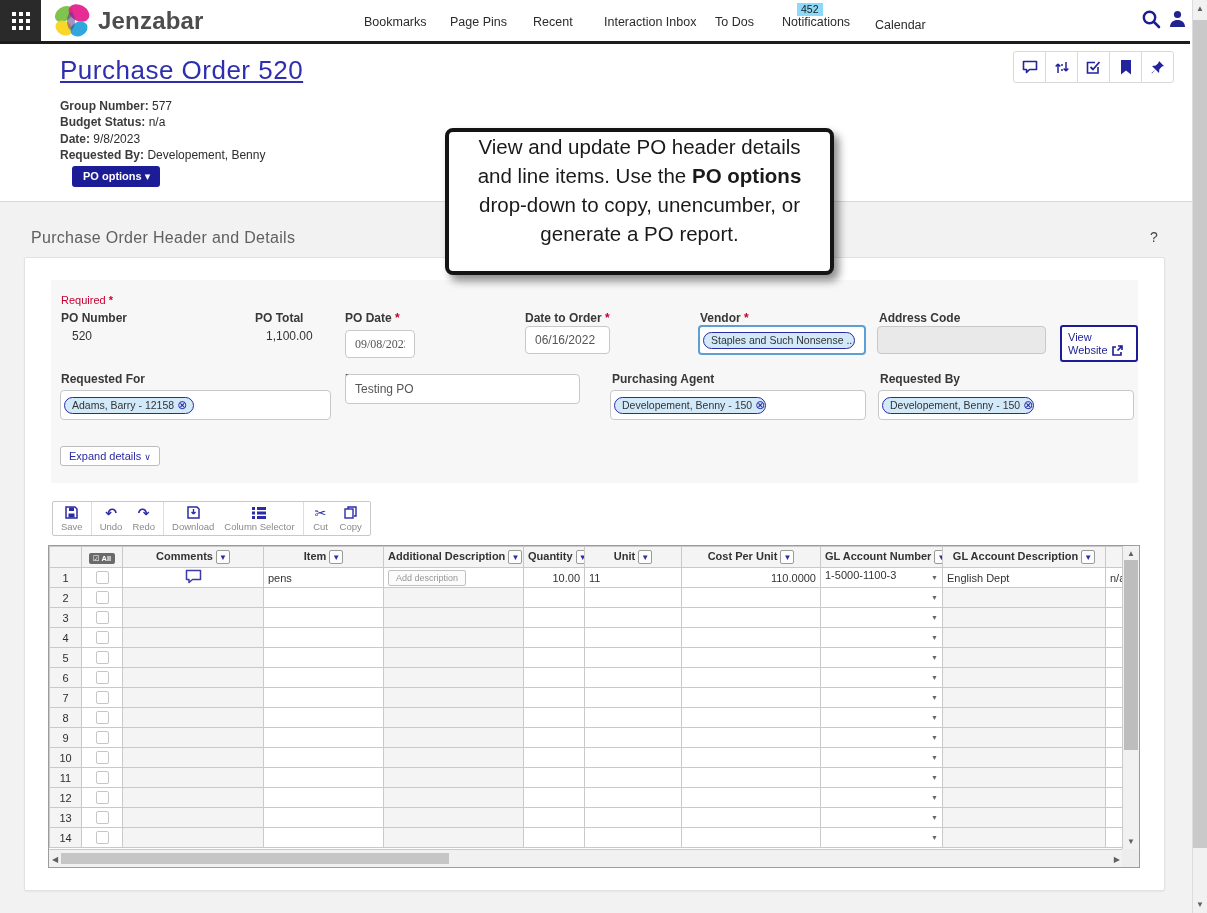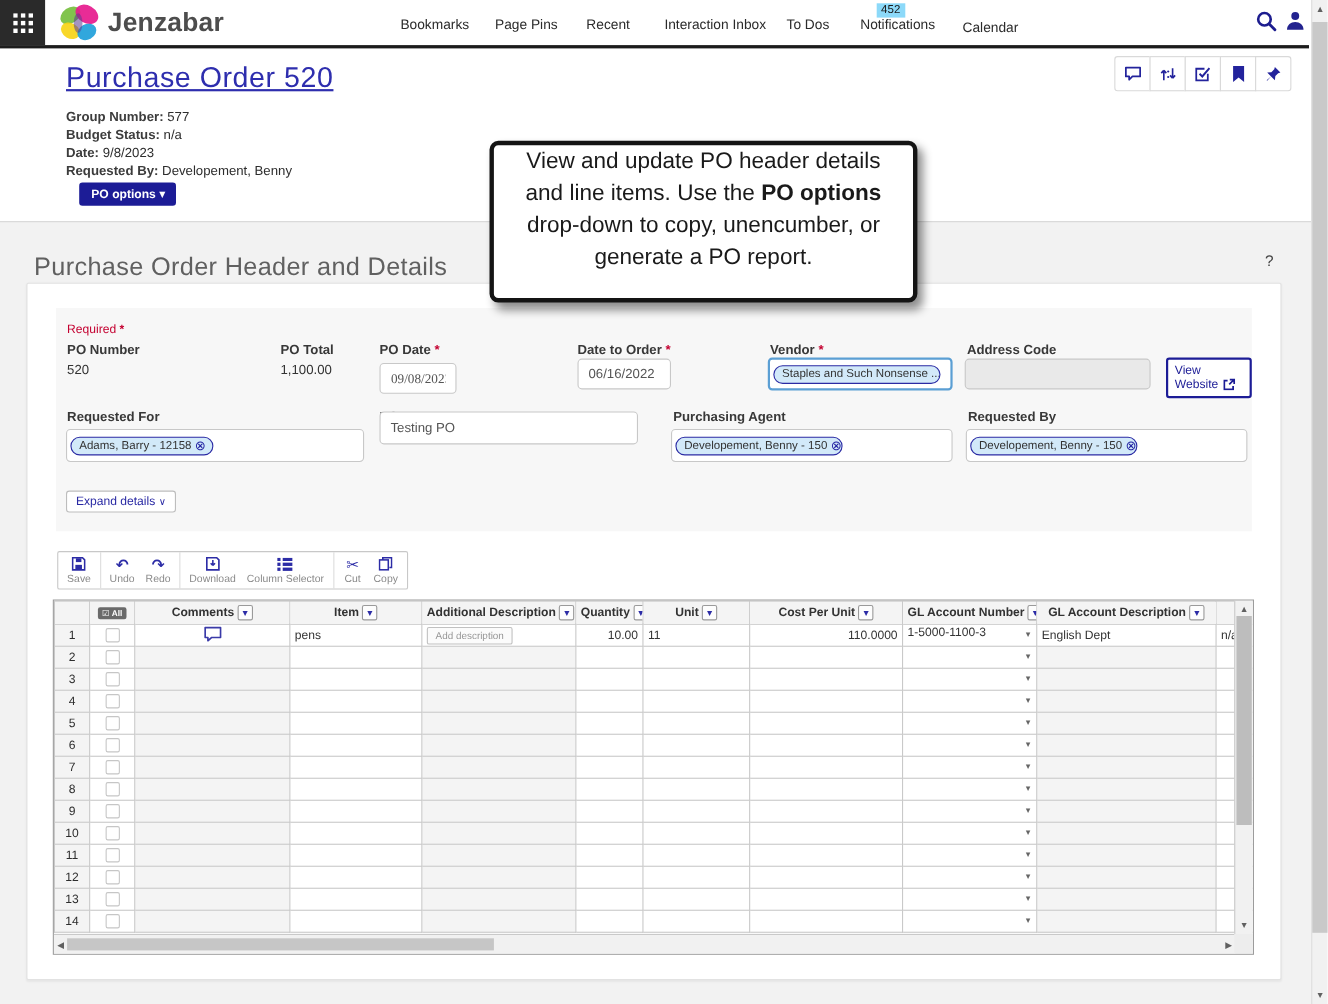--- a/index.html
+++ b/index.html
@@ -33,30 +33,30 @@
   .po-btn { left:72px; top:166px; background:#1c1c96; color:#fff; font-size:11px; font-weight:bold; padding:4px 10px 4px 11px; border-radius:3px; cursor:pointer; z-index:3; }
   .actions { left:1014px; top:51px; display:flex; z-index:3; }
   .act-btn { width:33px; height:32px; background:#fff; border:1px solid #d9d9d9; margin-left:-1px; display:flex; align-items:center; justify-content:center; cursor:pointer; }
   .act-btn:first-child { border-radius:3px 0 0 3px; }
   .act-btn:last-child { border-radius:0 3px 3px 0; }
 
   .callout { left:445px; top:128px; width:389px; height:147px; background:#fff; border:4px solid #141414; border-radius:8px;
     box-shadow:5px 6px 9px rgba(0,0,0,.45); z-index:10; padding:0 14px; text-align:center;
     font-size:20.5px; line-height:29px; color:#1a1a1a; }
 
-  .section-title { left:31px; top:229px; font-size:23px; color:#606060; letter-spacing:.3px; z-index:3; }
+  .section-title { left:31px; top:229px; font-size:16px; color:#606060; letter-spacing:.3px; z-index:3; }
   .help-q { left:1150px; top:229px; font-size:14px; color:#444; z-index:3; cursor:pointer; }
 
   
   .card { left:24px; top:257px; width:1141px; height:634px; background:#fff; border:1px solid #e2e2e2; border-radius:2px; box-shadow:0 1px 2px rgba(0,0,0,.05); z-index:2; }
   .panel { left:51px; top:280px; width:1087px; height:203px; background:#f7f7f7; z-index:3; }
   .req { left:61px; top:294px; font-size:11px; color:#c40030; z-index:4; }
   .flabel { font-size:12px; font-weight:bold; color:#383838; z-index:4; white-space:nowrap; }
   .star { color:#c40030; font-weight:bold; }
-  .fvalue { font-size:12px; color:#333; z-index:4; }
+  .fvalue { font-size:12px; color:#333; z-index:4;margin-left:11px; }
   .finput { background:#fff; border:1px solid #c8c8c8; border-radius:4px; font-size:12px; color:#555; padding:0 9px; z-index:4; font-family:inherit; }
   .finput:disabled { background:#e9e9e9; }
   .chipfield { background:#fff; border:1px solid #c8c8c8; border-radius:4px; display:flex; align-items:center; padding:0 3px; z-index:4; }
   .chipfield.focus { border:2px solid #5b9fd4; }
   .chip { background:#d2e9f9; border:1px solid #2a2aa4; border-radius:9px; font-size:10.5px; color:#333; padding:1px 6px 2px 7px; white-space:nowrap; max-width:152px; overflow:hidden; text-overflow:ellipsis; display:flex; align-items:center; gap:3px; cursor:default; }
   .chip .x { color:#2222a2; font-size:12px; cursor:pointer; line-height:10px; }
   .vw-btn { left:1060px; top:325px; width:78px; height:37px; background:#fff; border:2px solid #1c1c96; border-radius:3px; color:#1c1c96; font-size:11px; line-height:13px; text-align:left; padding:4px 6px; cursor:pointer; z-index:4; font-family:inherit; }
   .expand-btn { left:60px; top:446px; background:#fff; border:1px solid #bdbdbd; border-radius:3px; color:#2a2aa4; font-size:11px; padding:3px 8px; cursor:pointer; z-index:4; font-family:inherit; }
 
   

